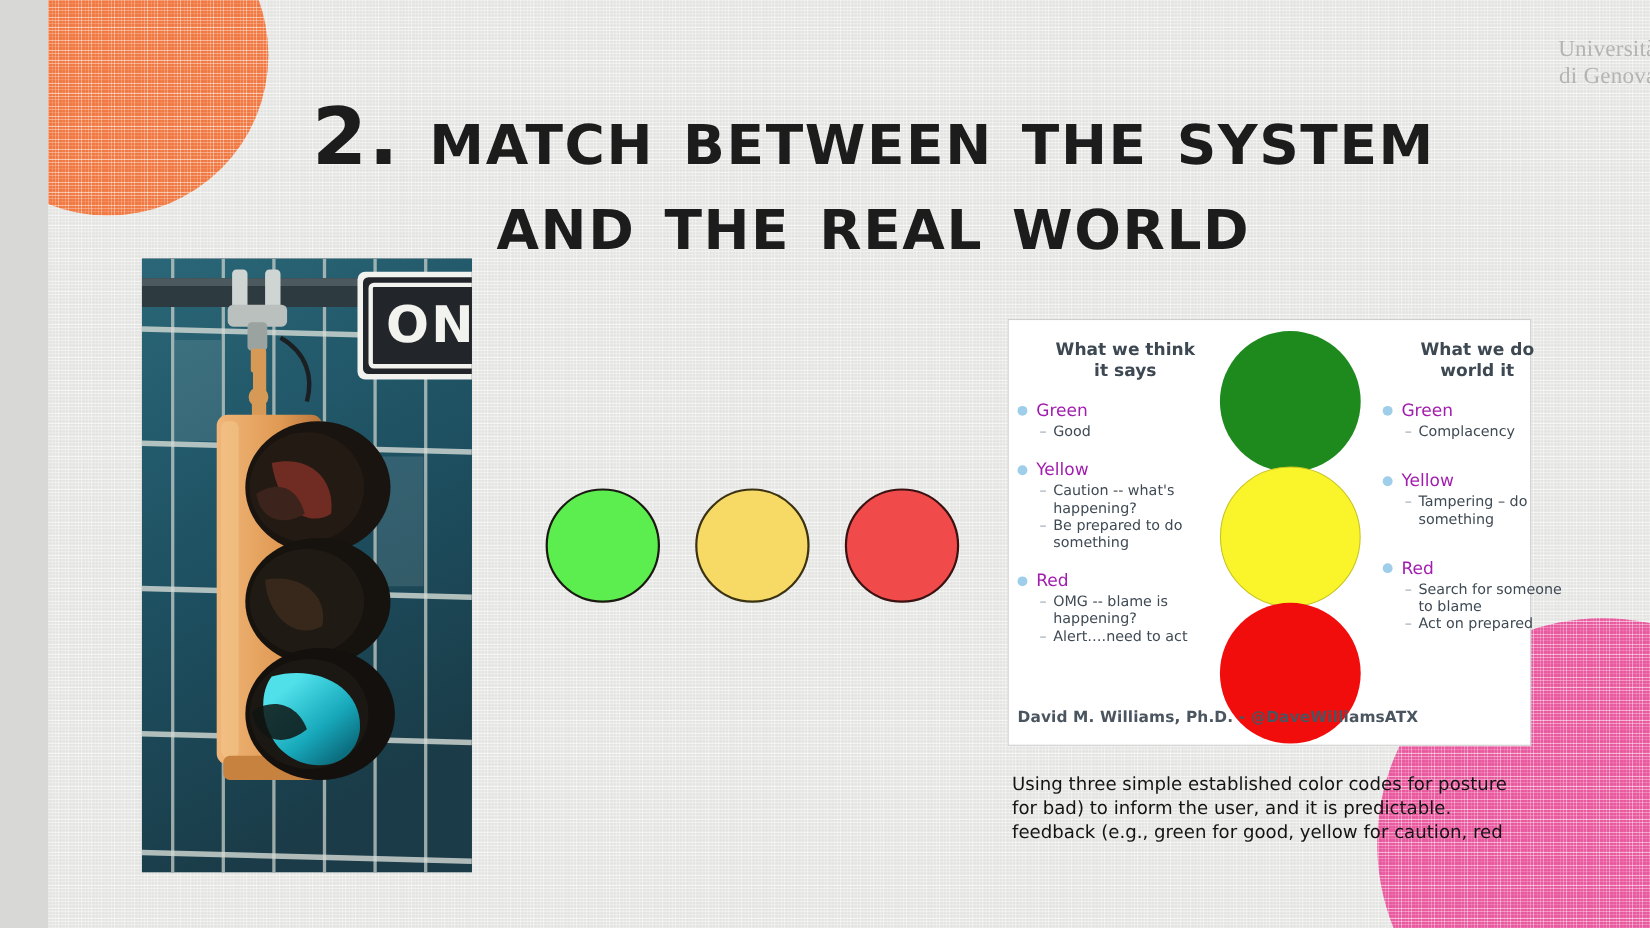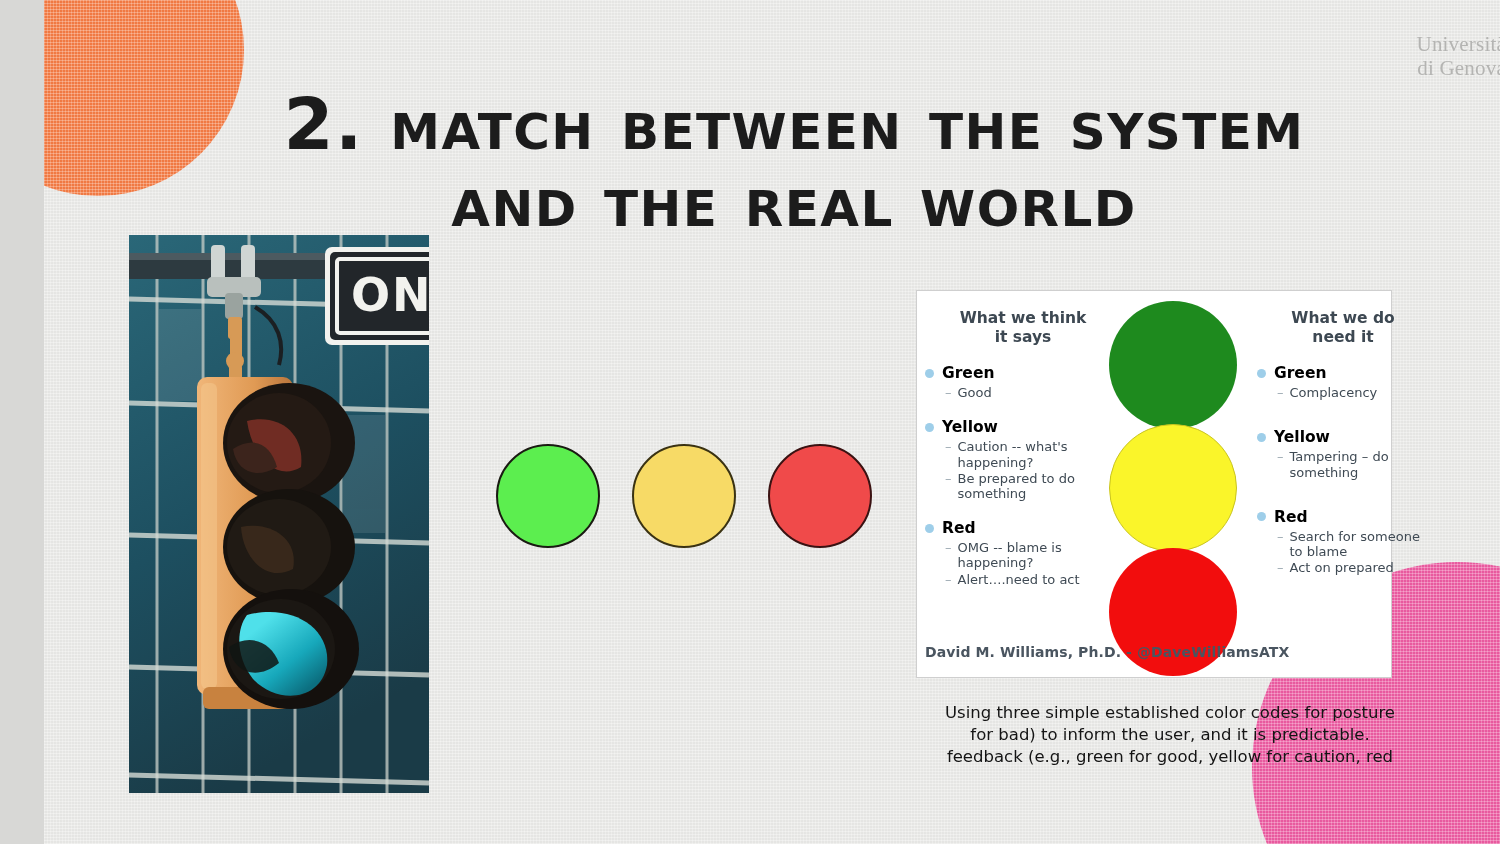--- a/index.html
+++ b/index.html
@@ -141,23 +141,23 @@
     margin-bottom: 6px;
   }
 
   .ig-group { margin-top: 18px; }
   .ig-group-right { margin-top: 28px; }
 
   .ig-head {
     display: flex;
     align-items: center;
     gap: 8px;
-    font-weight: bold;
+    font-weight: normal;
     font-size: 15.5px;
-    color: #000000;
+    color: #a21caf;
     margin-bottom: 3px;
   }
   .ig-dot {
     width: 9px;
     height: 9px;
     border-radius: 50%;
     background: #9ecee9;
     flex: 0 0 auto;
   }
   .ig-item {
@@ -195,21 +195,20 @@
   .ig-light.green  { margin-top: 0px;   }
   .ig-light.yellow { margin-top: -5px; border: 1px solid #c9c41f; box-sizing: border-box; }
   .ig-light.red    { margin-top: -4px;  }
 
   
   .caption {
     position: absolute;
     left: 876px;
     top: 702px;
     width: 500px;
-    text-align: center;
     font-size: 16.5px;
     line-height: 1.32;
     color: #141414;
     z-index: 5;
     font-family: "DejaVu Sans", sans-serif;
   }
 </style>
 </head>
 <body>
 
@@ -378,21 +377,21 @@
 
     <div class="ig-lights">
       <span class="ig-light green" style="background:#1e8a1e;"></span>
       <span class="ig-light yellow" style="background:#faf52a;"></span>
       <span class="ig-light red" style="background:#f20d0d;"></span>
     </div>
 
     <div class="ig-col ig-col-right">
       <div class="ig-col-title">
         <div>What we do</div>
-        <div>need it</div>
+        <div>world it</div>
       </div>
 
       <div class="ig-group">
         <div class="ig-head">
           <span class="ig-dot"></span>
           <span>Green</span>
         </div>
         <div class="ig-item">
           <span class="ig-dash">–</span>
           <span>Complacency</span>

